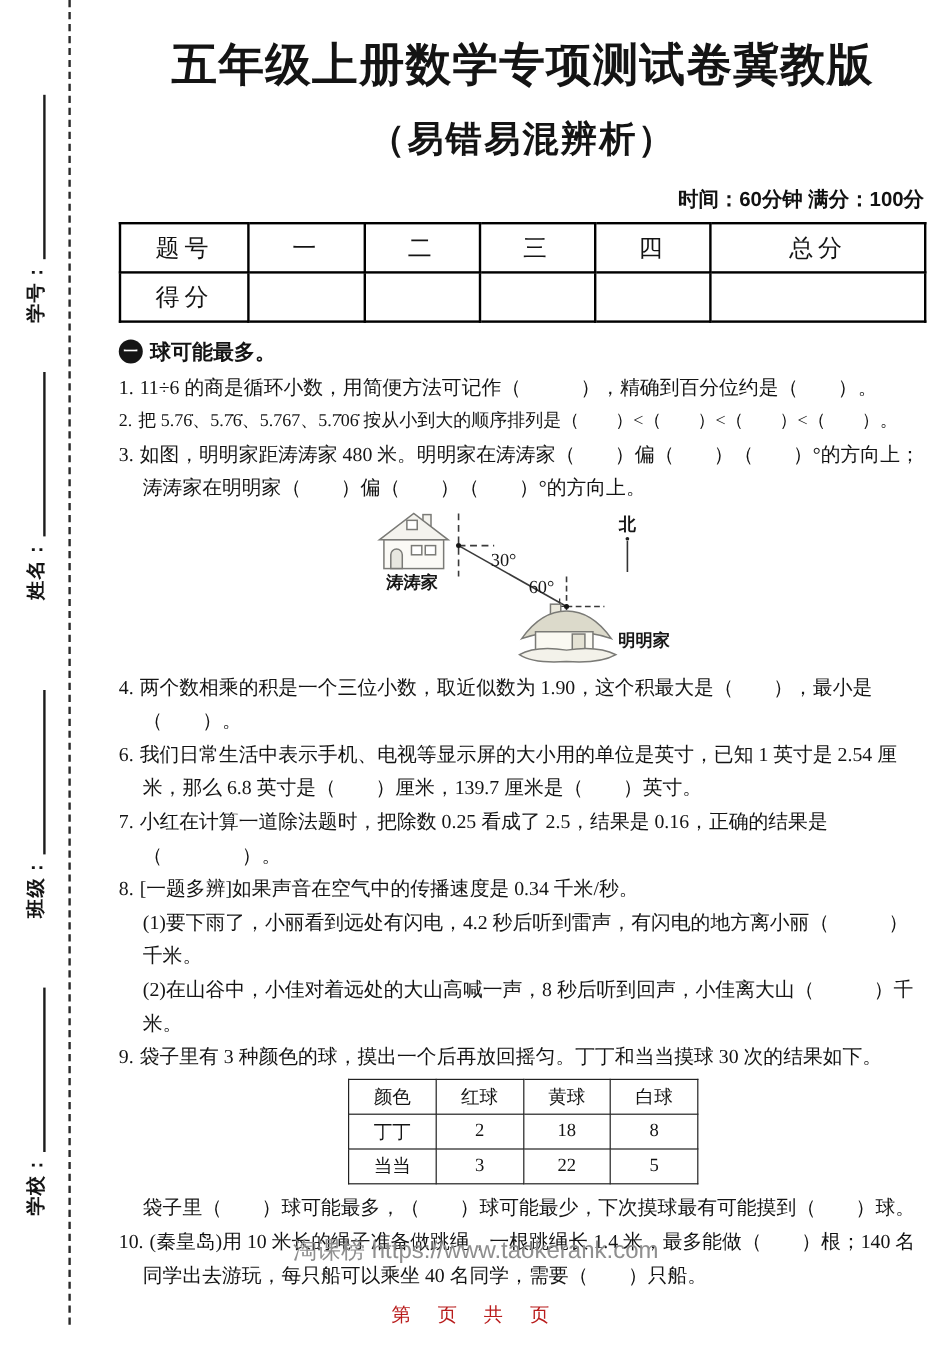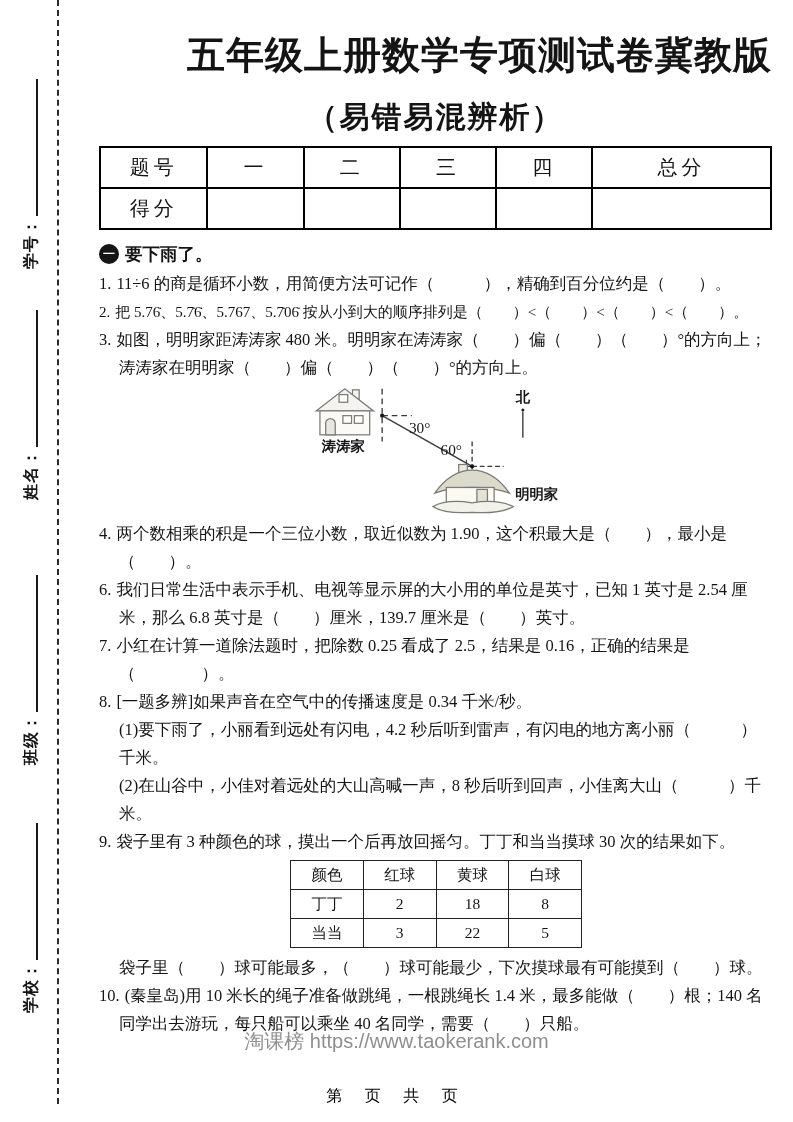--- a/index.html
+++ b/index.html
@@ -26,21 +26,21 @@
   .side-field .lbl{white-space:nowrap;line-height:22px;}
   .side-field .blank{
     flex:1;border-bottom:2px solid #1c1c1c;margin:0 0 4px 2px;height:14px;
   }
   #sf-id{top:160px;} #sf-name{top:391px;} #sf-class{top:656px;} #sf-school{top:904px;}
 
   
   .main{position:absolute;left:99px;top:0;width:673px;}
 
   .title{
-    margin:30px 0 0 0;text-align:right;
+    margin:30px 0 0 0;text-align:center;
     font-family:"Liberation Sans", sans-serif;
     font-size:38px;line-height:50px;font-weight:900;letter-spacing:1px;
   }
   .subtitle{
     margin:16px 0 0 0;text-align:center;
     font-family:"Liberation Sans", sans-serif;
     font-size:30px;line-height:42px;font-weight:900;letter-spacing:2px;
   }
   .meta{
     margin:18px 2px 0 0;text-align:right;
@@ -90,21 +90,21 @@
 
   
   .footer-site{
     position:absolute;left:0;right:0;top:1028px;text-align:center;
     font-family:"Liberation Sans", sans-serif;
     font-size:20px;color:#8f8f8f;
   }
   .footer-page{
     position:absolute;left:0;right:0;top:1086px;text-align:center;
     font-family:"Liberation Sans", sans-serif;
-    font-size:16px;color:#000000;letter-spacing:9px;
+    font-size:16px;color:#b91c1c;letter-spacing:9px;
   }
 
   svg text{font-family:"Liberation Serif", serif;fill:#161616;}
 </style>
 </head>
 <body>
 
 <div id="paper">
 
   <div class="fold-line"></div>
@@ -123,20 +123,21 @@
   </div>
   <div class="side-field" id="sf-school">
     <span class="lbl">学校：</span>
     <span class="blank"></span>
   </div>
 
   <div class="main">
 
     <h1 class="title">五年级上册数学专项测试卷冀教版</h1>
     <div class="subtitle">（易错易混辨析）</div>
+    <div class="meta">时间：60分钟  满分：100分</div>
 
     <table class="score">
       <tbody>
           <tr>
         <td class="first">题号</td>
         <td>一</td>
         <td>二</td>
         <td>三</td>
         <td>四</td>
         <td>总分</td>
@@ -147,21 +148,21 @@
         <td></td>
         <td></td>
         <td></td>
         <td></td>
       </tr>
     </tbody>
       </table>
 
     <div class="section-head">
       <span class="badge">一</span>
-      <span>要下雨了。</span>
+      <span>球可能最多。</span>
     </div>
 
     <p class="q">
       <span class="qnum">1.</span><span>11÷6 的商是循环小数，用简便方法可记作（　　　），精确到百分位约是（　　）。</span>
     </p>
     <p class="q tight">
       <span class="qnum">2.</span><span>把 5.76̇、5.7̇6̇、5.767、5.7̇06̇ 按从小到大的顺序排列是（　　）&lt;（　　）&lt;（　　）&lt;（　　）。</span>
     </p>
     <p class="q">
       <span class="qnum">3.</span><span>如图，明明家距涛涛家 480 米。明明家在涛涛家（　　）偏（　　）（　　）°的方向上；涛涛家在明明家（　　）偏（　　）（　　）°的方向上。</span>

